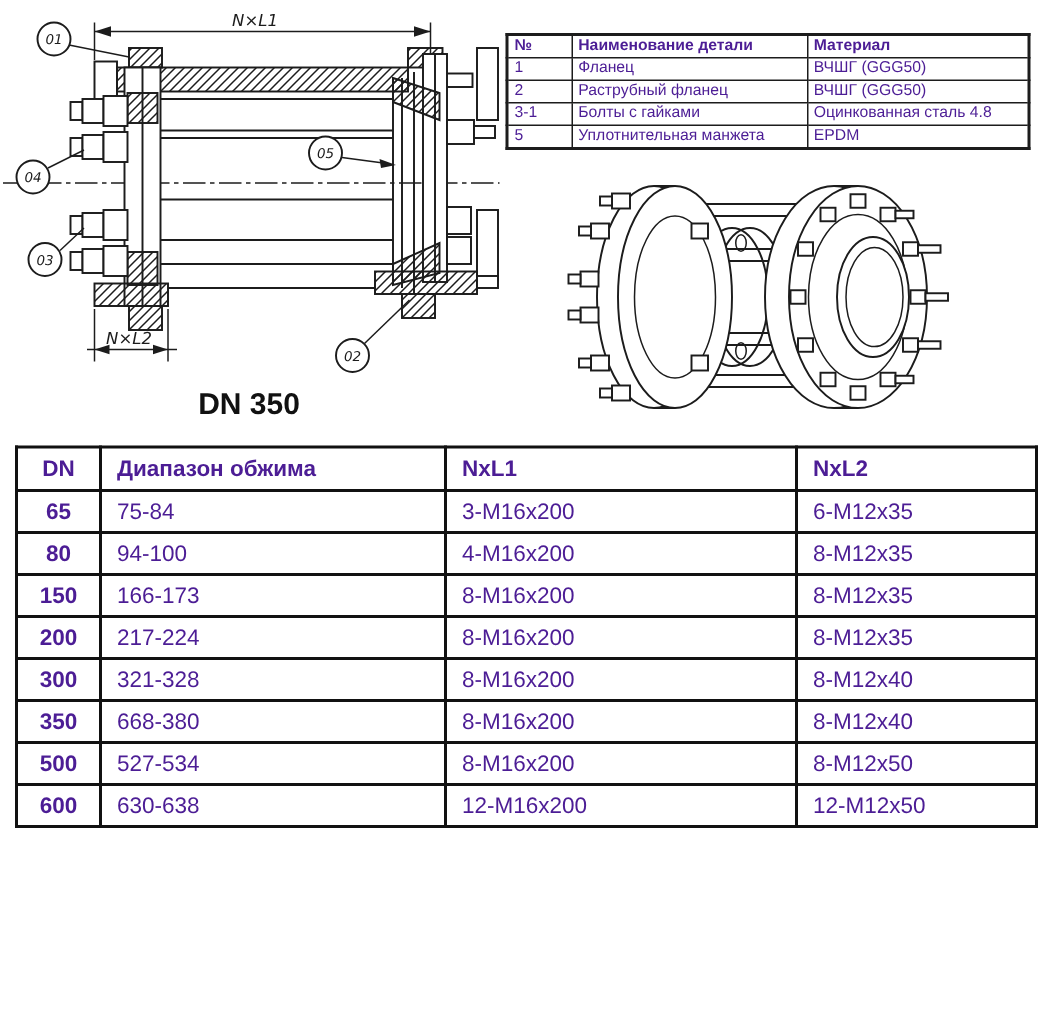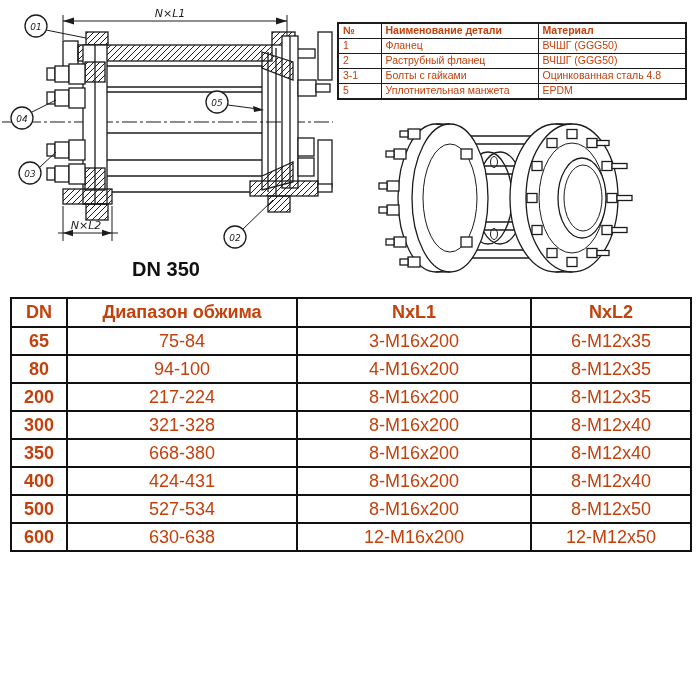--- a/index.html
+++ b/index.html
@@ -1,31 +1,31 @@
 <!DOCTYPE html>
 <html><head>
 <meta charset="utf-8">
 <style>
   html,body{margin:0;padding:0;background:#fff;}
   .stage{position:relative;width:700px;height:677px;background:#fff;overflow:hidden;
-         font-family:"Liberation Sans",sans-serif;color:#c2410c;}
+         font-family:"Liberation Sans",sans-serif;color:#4c1d95;}
   svg{position:absolute;display:block;}
   .sec{left:0;top:0;}
   .iso{left:370px;top:106px;}
   
   .parts-table{position:absolute;left:337px;top:22px;width:348px;border-collapse:collapse;
                table-layout:fixed;font-size:10.5px;line-height:1.05;border:2px solid #1c1c1c;}
   .parts-table th,.parts-table td{border:1px solid #1c1c1c;padding:1px 4px;text-align:left;
                white-space:nowrap;overflow:hidden;height:12px;vertical-align:middle;}
   .parts-table th{font-weight:bold;}
   
   .main-table{position:absolute;left:10px;top:297px;width:680px;border-collapse:collapse;
-              table-layout:fixed;font-size:18px;border:2px solid #111;}
+              table-layout:fixed;font-size:15px;border:2px solid #111;}
   .main-table th,.main-table td{border:2px solid #111;padding:0 10px;height:26px;
-              vertical-align:middle;text-align:center;white-space:nowrap;overflow:hidden;}
+              vertical-align:middle;text-align:left;white-space:nowrap;overflow:hidden;}
   .main-table th{font-weight:bold;height:27px;}
   .main-table .c-dn{text-align:center;font-weight:bold;padding:0 2px;}
   
   .ln{stroke:#1c1c1c;stroke-width:1.3;fill:none;}
   .thin{stroke:#1c1c1c;stroke-width:1;fill:none;}
   .wh{stroke:#1c1c1c;stroke-width:1.3;fill:#fff;}
   .ha{stroke:#1c1c1c;stroke-width:1.3;fill:url(#h);}
   .axis{stroke:#1c1c1c;stroke-width:1.1;stroke-dasharray:15 3 3 3;fill:none;}
   .arr{fill:#1c1c1c;stroke:none;}
   .dimtxt{font-family:"DejaVu Sans",sans-serif;font-style:italic;font-size:11px;fill:#1c1c1c;}
@@ -290,40 +290,40 @@
       <td>3-M16x200</td>
       <td>6-M12x35</td>
     </tr>
     <tr>
       <td class="c-dn">80</td>
       <td>94-100</td>
       <td>4-M16x200</td>
       <td>8-M12x35</td>
     </tr>
     <tr>
+      <td class="c-dn">150</td>
+      <td>166-173</td>
+      <td>8-M16x200</td>
+      <td>8-M12x35</td>
+    </tr>
+    <tr>
       <td class="c-dn">200</td>
       <td>217-224</td>
       <td>8-M16x200</td>
       <td>8-M12x35</td>
     </tr>
     <tr>
       <td class="c-dn">300</td>
       <td>321-328</td>
       <td>8-M16x200</td>
       <td>8-M12x40</td>
     </tr>
     <tr>
       <td class="c-dn">350</td>
       <td>668-380</td>
-      <td>8-M16x200</td>
-      <td>8-M12x40</td>
-    </tr>
-    <tr>
-      <td class="c-dn">400</td>
-      <td>424-431</td>
       <td>8-M16x200</td>
       <td>8-M12x40</td>
     </tr>
     <tr>
       <td class="c-dn">500</td>
       <td>527-534</td>
       <td>8-M16x200</td>
       <td>8-M12x50</td>
     </tr>
     <tr>

